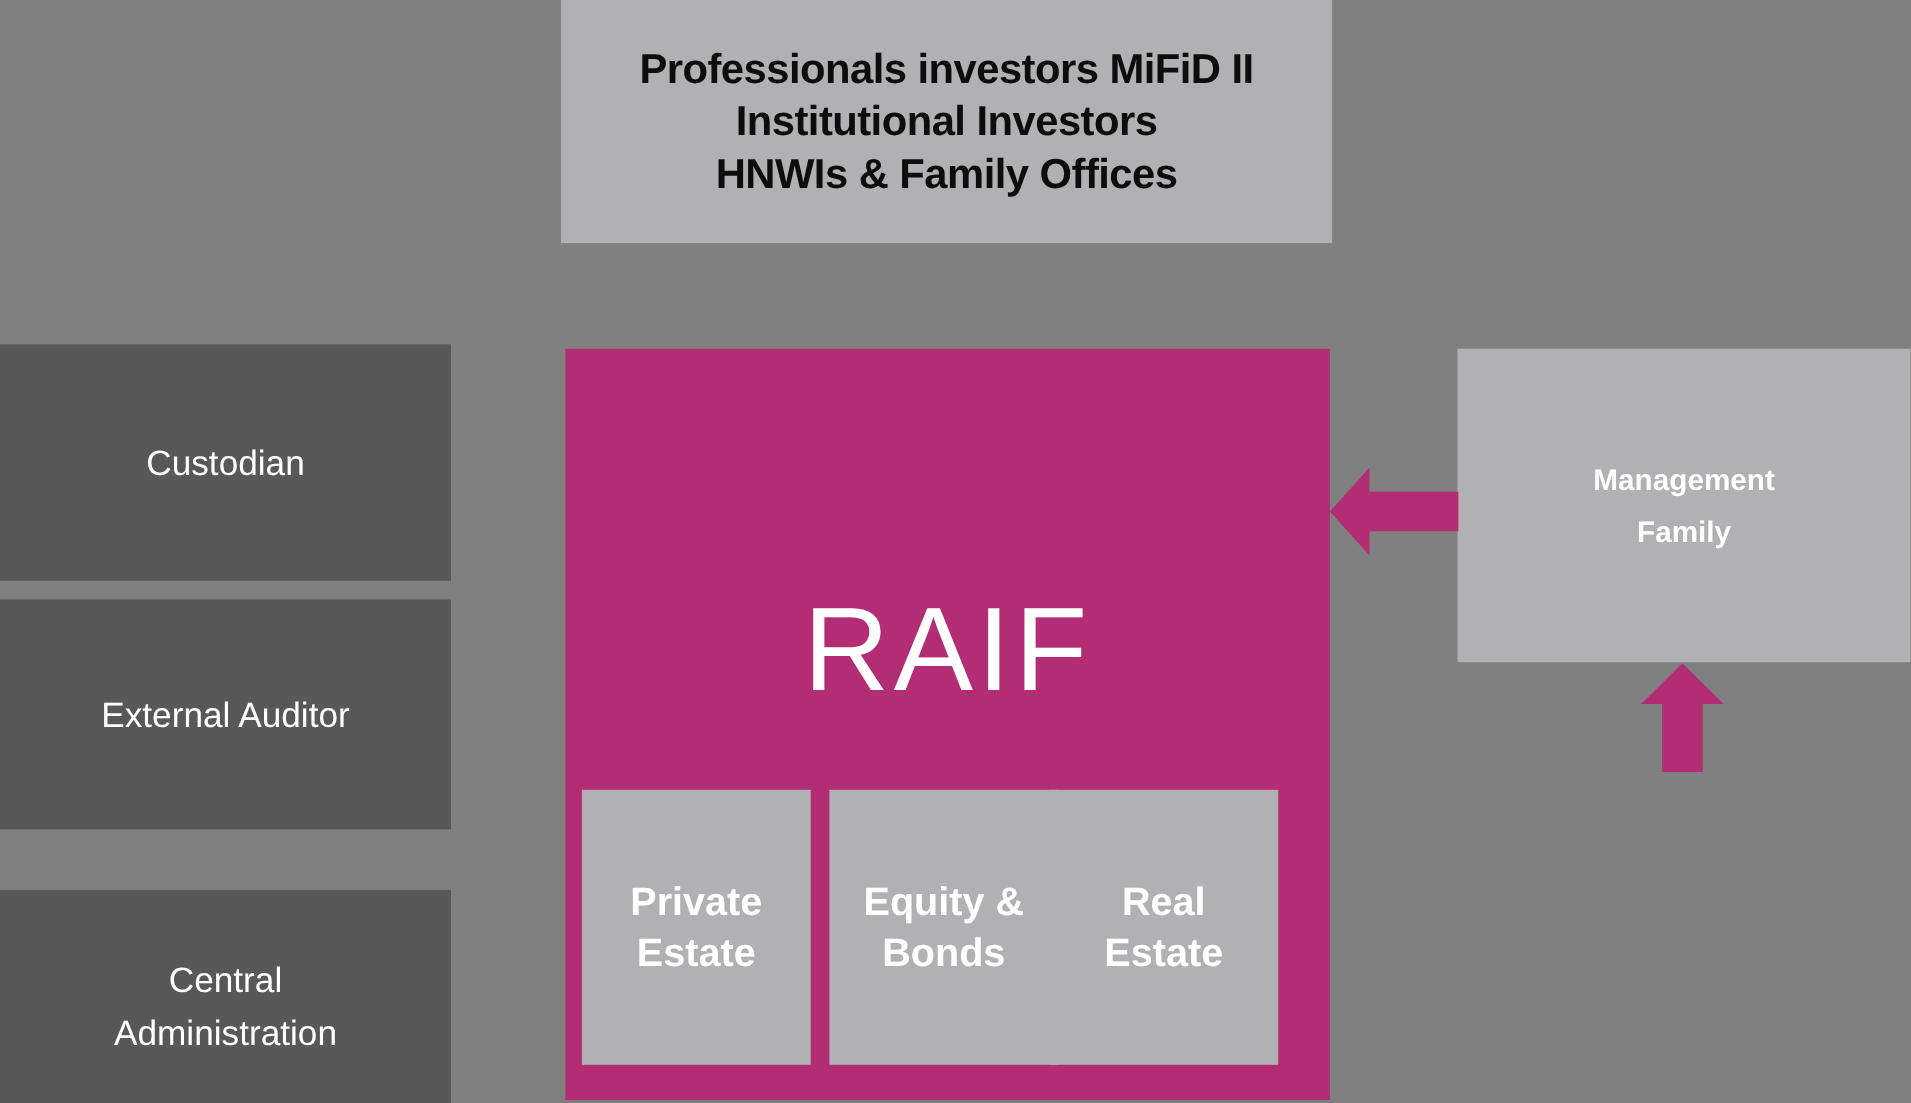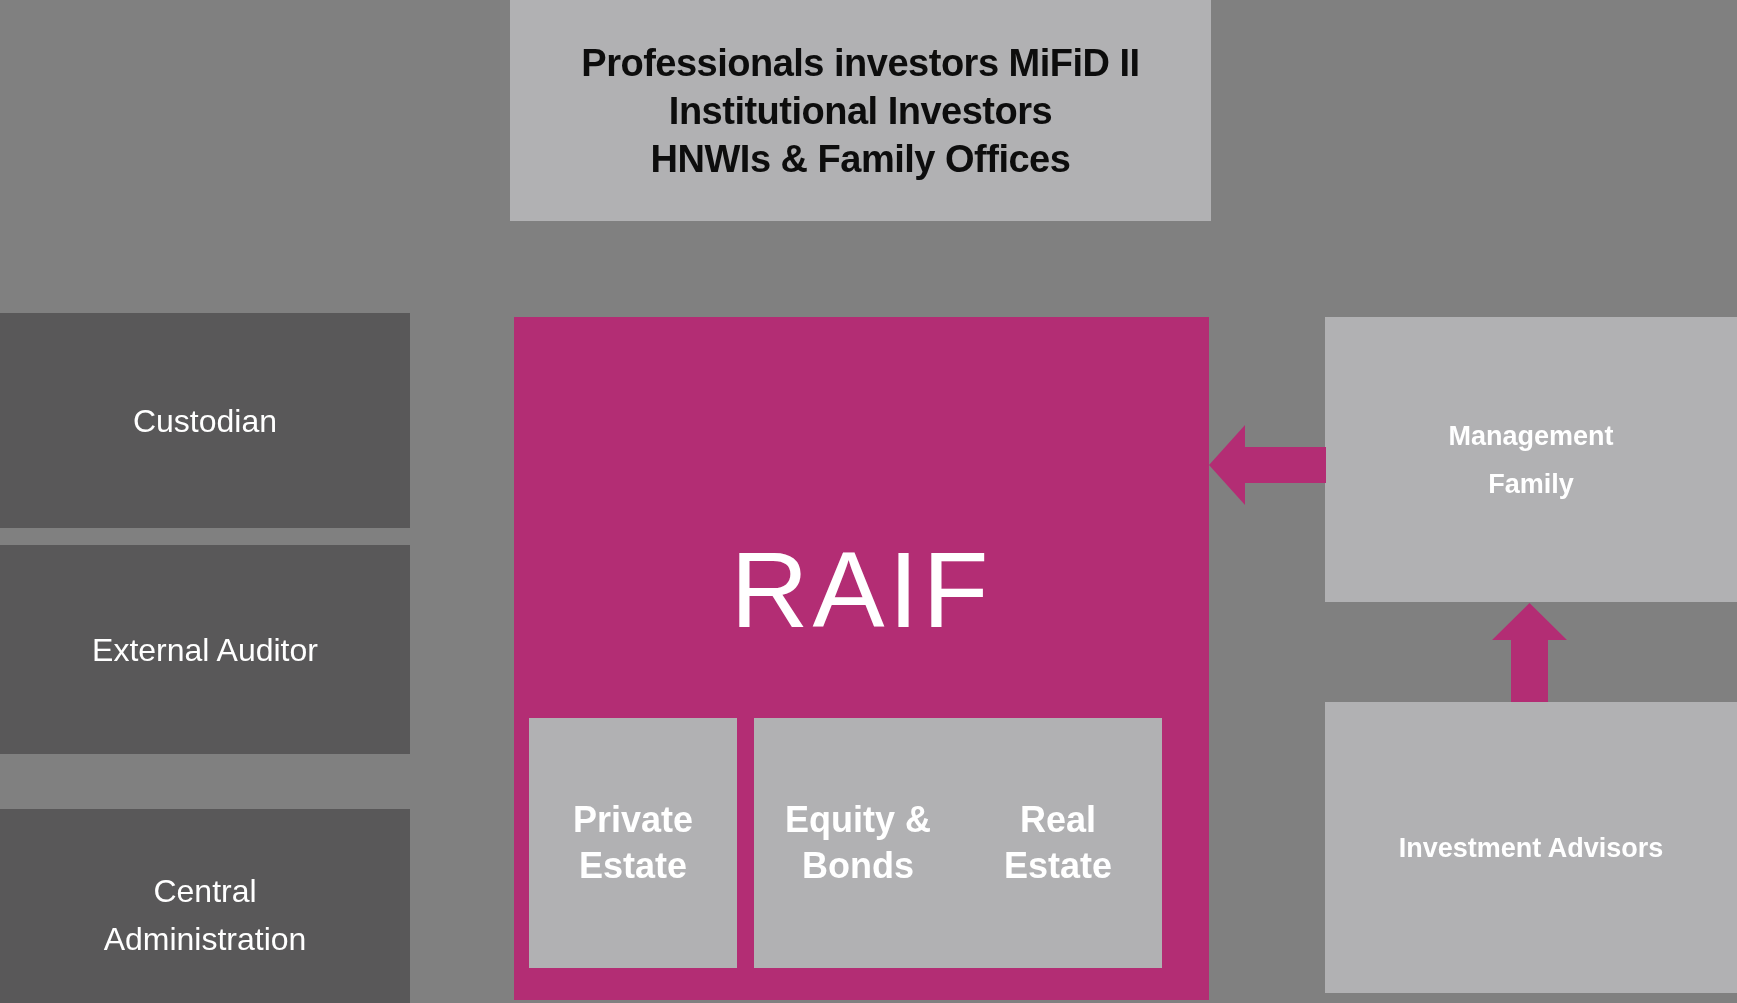--- a/index.html
+++ b/index.html
@@ -148,25 +148,20 @@
     </div>
   </div>
 
   <div class="box light-box management-box">
     <div class="lines">
       <span>Management</span>
       <span>Family</span>
     </div>
   </div>
 
-  <div class="box light-box advisors-box">
-    <div class="lines">
-      <span>Investment Advisors</span>
-    </div>
-  </div>
 
   <svg class="arrow arrow-left" width="117" height="80" viewBox="0 0 117 80">
     <polygon points="0,40 36,0 36,22 117,22 117,58 36,58 36,80"></polygon>
   </svg>
 
   <svg class="arrow arrow-up" width="75" height="99" viewBox="0 0 75 99">
     <polygon points="37.5,0 75,37 56,37 56,99 19,99 19,37 0,37"></polygon>
   </svg>
 
 </div>

